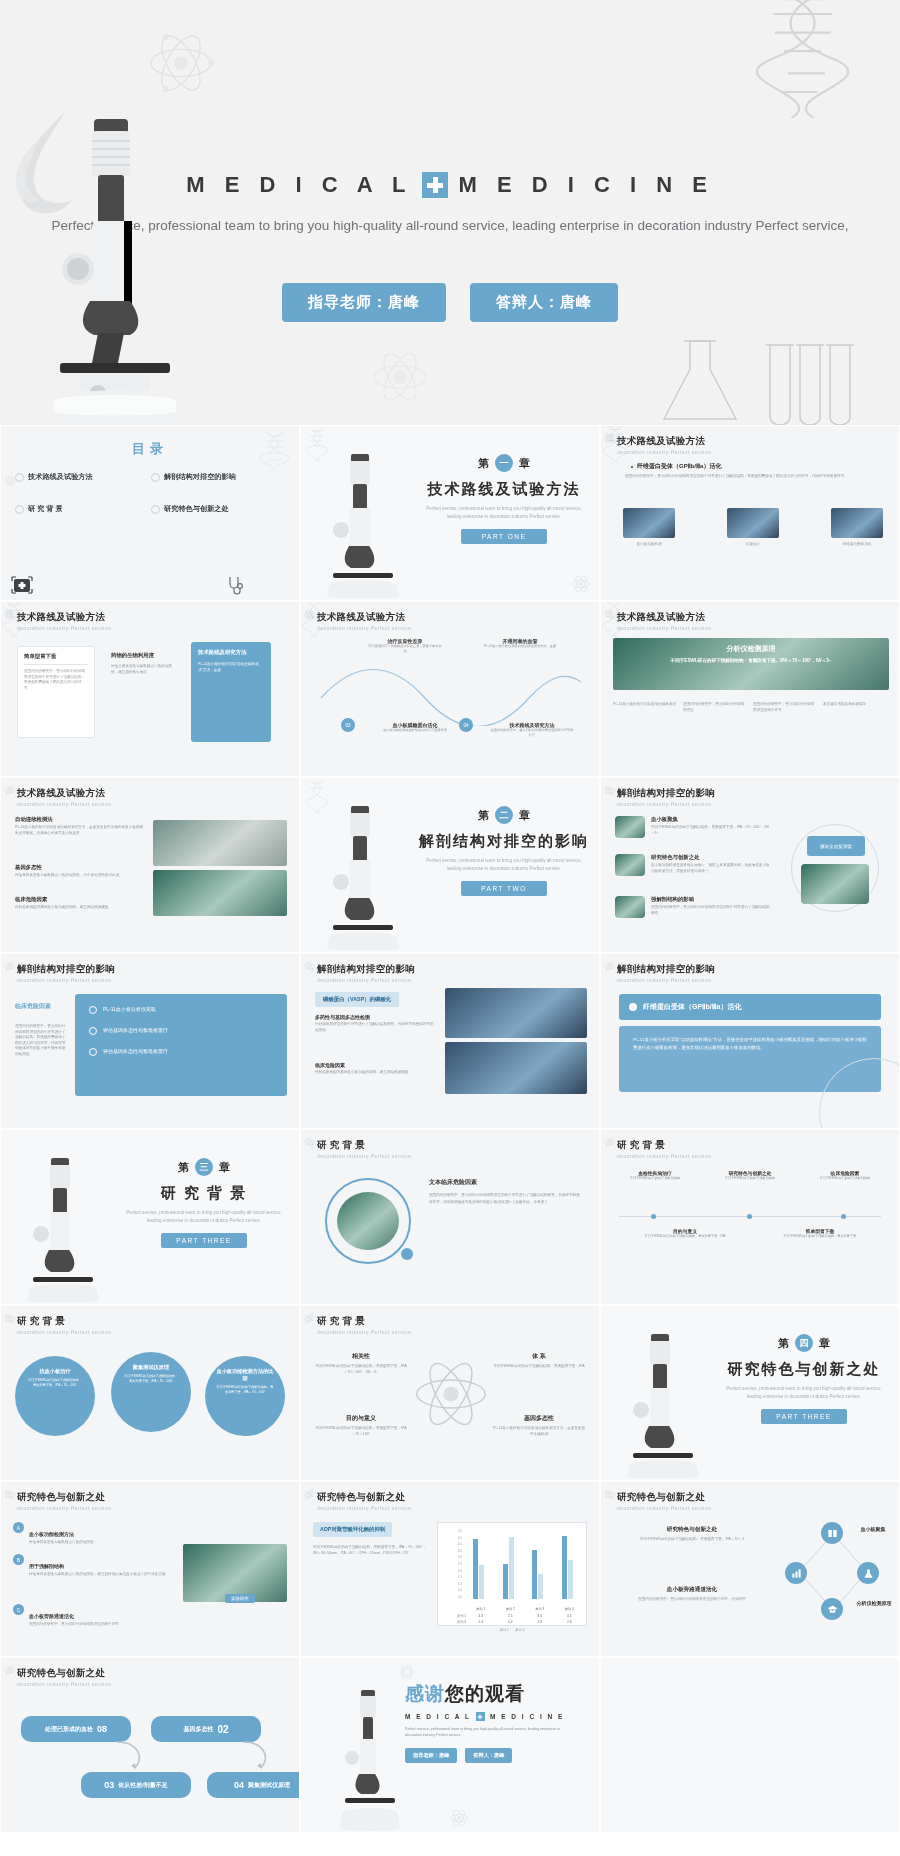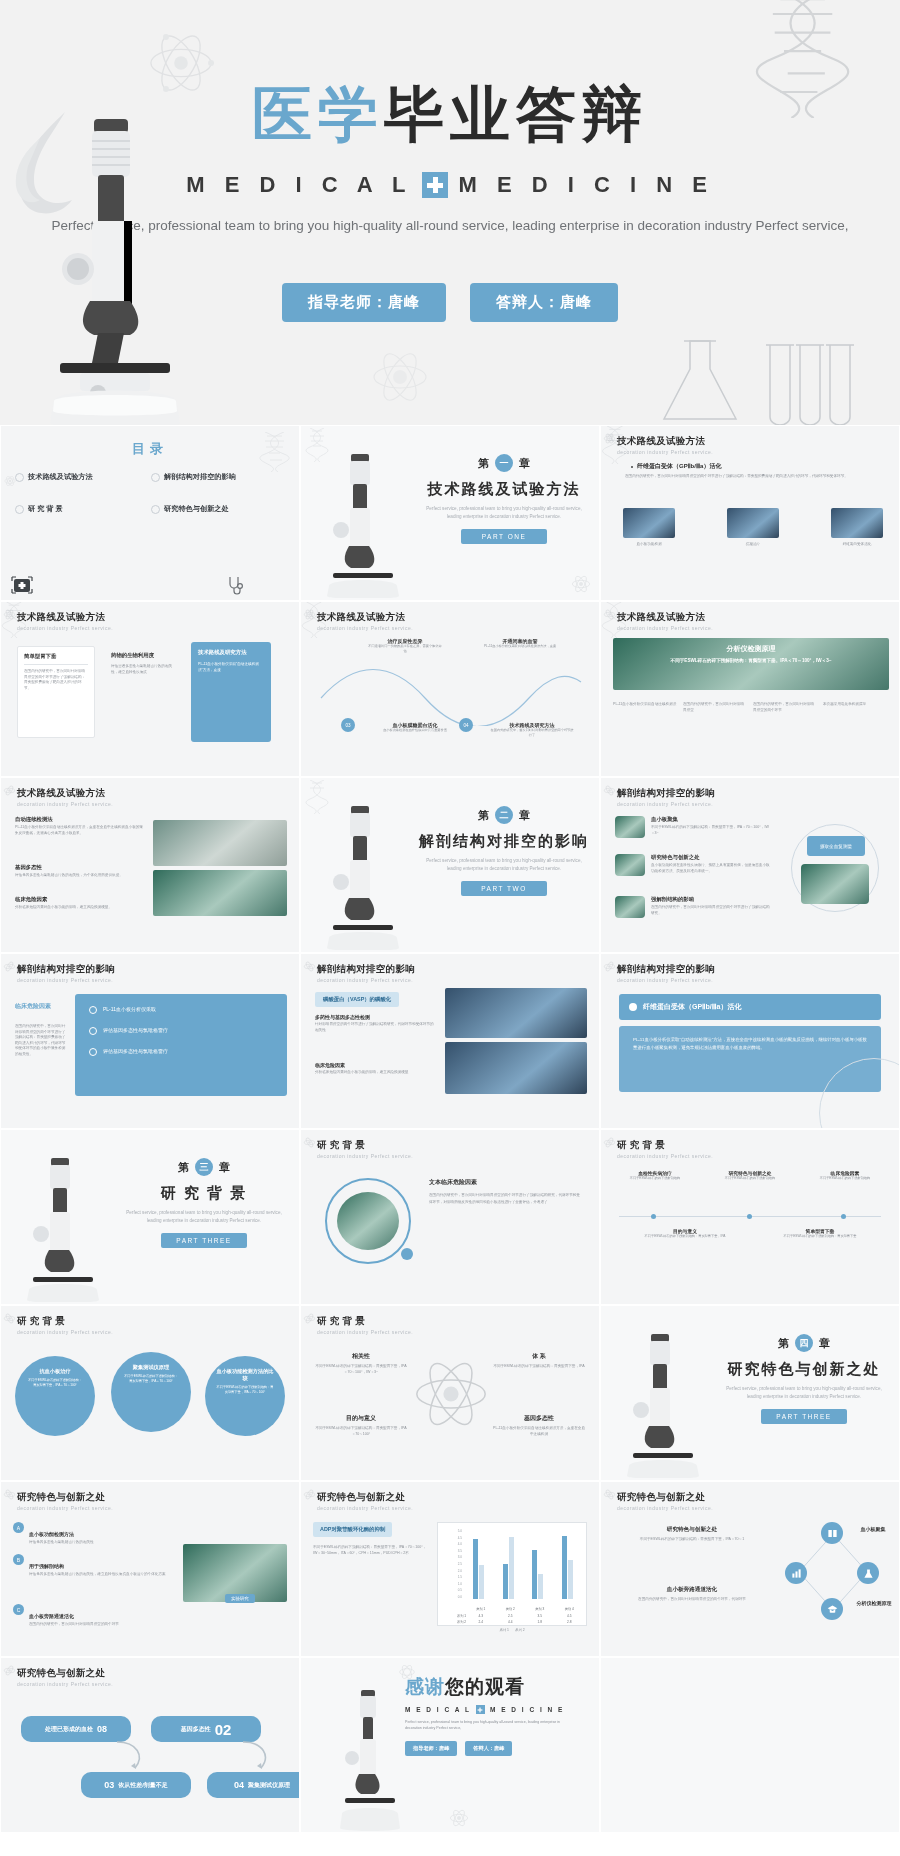--- a/index.html
+++ b/index.html
@@ -136,23 +136,20 @@
         <ellipse cx="30" cy="30" rx="26" ry="11" transform="rotate(60 30 30)"></ellipse>
         <ellipse cx="30" cy="30" rx="26" ry="11" transform="rotate(-60 30 30)"></ellipse>
       </g>
     </svg>
 
     <svg class="leaf" viewBox="0 0 70 115">
       <path d="M55,4 C30,28 6,52 10,84 C14,110 48,112 62,92 C44,100 24,92 24,72 C24,46 44,24 55,4 Z" fill="#c9cdd1"></path>
       <path d="M30,30 C14,44 4,60 6,78 C8,92 20,98 30,92 C18,88 14,72 18,58 Z" fill="#d8dcdf"></path>
     </svg>
 
-    <div class="cover-title">
-      <span class="hl">医学</span><span>毕业答辩</span>
-    </div>
 
     <div class="cover-sub">
       <span>M E D I C A L</span>
       <span class="crossbox">
           <i></i>
         </span>
       <span>M E D I C I N E</span>
     </div>
 
     <div class="cover-desc">Perfect service, professional team to bring you high-quality all-round service, leading enterprise in decoration industry Perfect service,</div>
@@ -952,21 +949,21 @@
       <div class="sh">
         <div class="t">研究特色与创新之处</div>
         <div class="s">decoration industry Perfect service.</div>
       </div>
       <div class="numchip" style="left:20px;top:58px;width:110px;height:26px;">
         <span>处理已形成的血栓</span>
         <span style="font-size:9px;">08</span>
       </div>
       <div class="numchip" style="left:150px;top:58px;width:110px;height:26px;">
         <span>基因多态性</span>
-        <span style="font-size:15px;">02</span>
+        <span style="font-size:10px;">02</span>
       </div>
       <div class="numchip" style="left:80px;top:114px;width:110px;height:26px;">
         <span style="font-size:9px;">03</span>
         <span>依从性差/剂量不足</span>
       </div>
       <div class="numchip" style="left:206px;top:114px;width:110px;height:26px;">
         <span style="font-size:9px;">04</span>
         <span>聚集测试仪原理</span>
       </div>
       <svg style="position:absolute;left:110px;top:78px;width:40px;height:40px;" viewBox="0 0 40 40">
@@ -983,21 +980,21 @@
       <svg style="position:absolute;left:28px;bottom:0;width:80px;height:150px;" viewBox="0 0 80 150">
         <rect x="32" y="8" width="14" height="7" rx="2" fill="#4a4a4a"></rect>
         <rect x="31" y="14" width="16" height="22" rx="3" fill="#e9ebed"></rect>
         <rect x="34" y="35" width="10" height="24" rx="2" fill="#4a4a4a"></rect>
         <rect x="31" y="57" width="16" height="42" rx="3" fill="#f0f1f2"></rect>
         <circle cx="23" cy="76" r="7" fill="#dfe2e5"></circle>
         <path d="M30,92 C25,101 25,108 32,112 L46,112 C53,108 51,99 46,92 Z" fill="#4a4a4a"></path>
         <rect x="16" y="116" width="50" height="5" rx="2" fill="#2f2f2f"></rect>
         <path d="M13,132 C13,124 69,124 69,132 L71,146 C71,150 11,150 11,146 Z" fill="#eef0f1"></path>
       </svg>
-      <div style="position:absolute;left:104px;top:16px;right:8px;">
+      <div style="position:absolute;left:104px;top:23px;right:8px;">
         <div style="font-size:19px;font-weight:700;color:#2b2b2b;letter-spacing:1px;">
           <span style="color:#6aa7cd;">感谢</span><span>您的观看</span>
         </div>
         <div style="display:flex;align-items:center;gap:5px;font-size:6.5px;letter-spacing:2px;color:#3a3a3a;font-weight:600;margin-top:5px;">
           <span>M E D I C A L</span>
           <span style="width:9px;height:9px;background:#6aa7cd;display:inline-flex;align-items:center;justify-content:center;">
             <svg width="6" height="6" viewBox="0 0 10 10">
                 <rect x="4" y="1" width="2" height="8" fill="#fff"></rect>
                 <rect x="1" y="4" width="8" height="2" fill="#fff"></rect>
               </svg>

